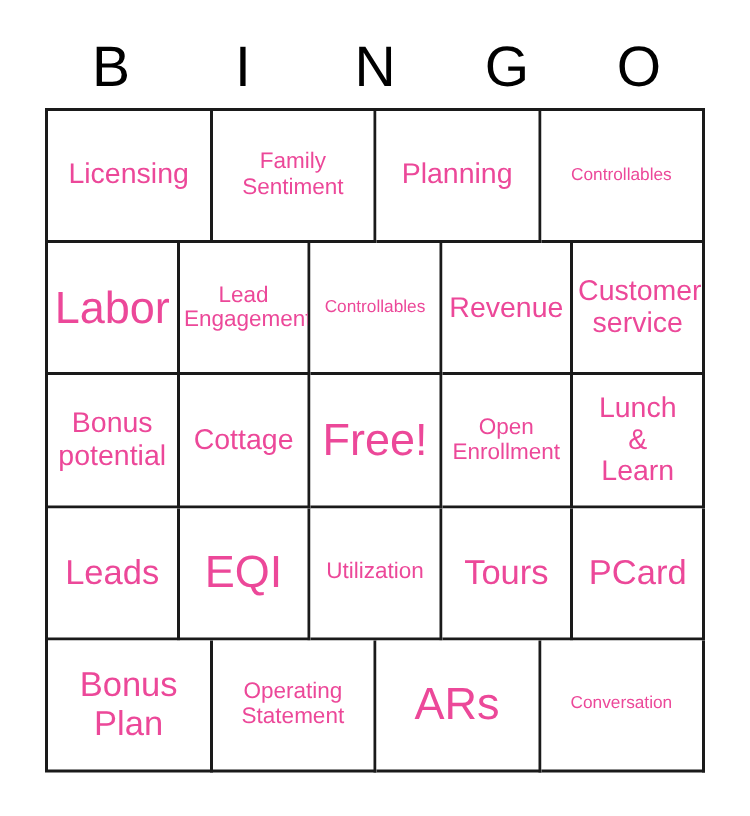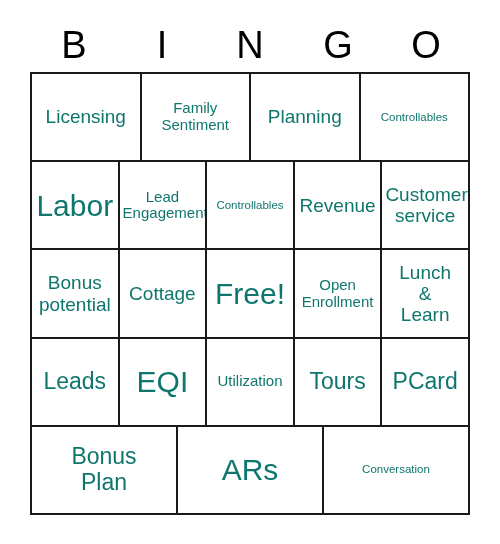--- a/index.html
+++ b/index.html
@@ -68,21 +68,21 @@
     text-align: center;
     padding: 2px 3px;
     overflow: hidden;
     background: #ffffff;
   }
   .cell-text {
     display: block;
     width: 100%;
     line-height: 1.12;
     white-space: pre-line;
-    color: #0f766e;
+    color: #ec4899;
   }
   
   .sz-xl .cell-text { font-size: 30px; }
   .sz-lg .cell-text { font-size: 23px; }
   .sz-md .cell-text { font-size: 19px; }
   .sz-sm .cell-text { font-size: 15px; }
   .sz-xs .cell-text { font-size: 11.5px; }
 </style>
 </head>
 <body>
@@ -173,20 +173,24 @@
       <div class="cell sz-lg">
           <span class="cell-text">PCard</span>
         </div>
     </div>
 
     <div class="grid-row">
       <div class="cell sz-lg">
           <span class="cell-text">Bonus
 Plan</span>
         </div>
+      <div class="cell sz-sm">
+          <span class="cell-text">Operating
+Statement</span>
+        </div>
       <div class="cell sz-xl">
           <span class="cell-text">ARs</span>
         </div>
       <div class="cell sz-xs">
           <span class="cell-text">Conversation</span>
         </div>
     </div>
 
   </div>
 </div>

